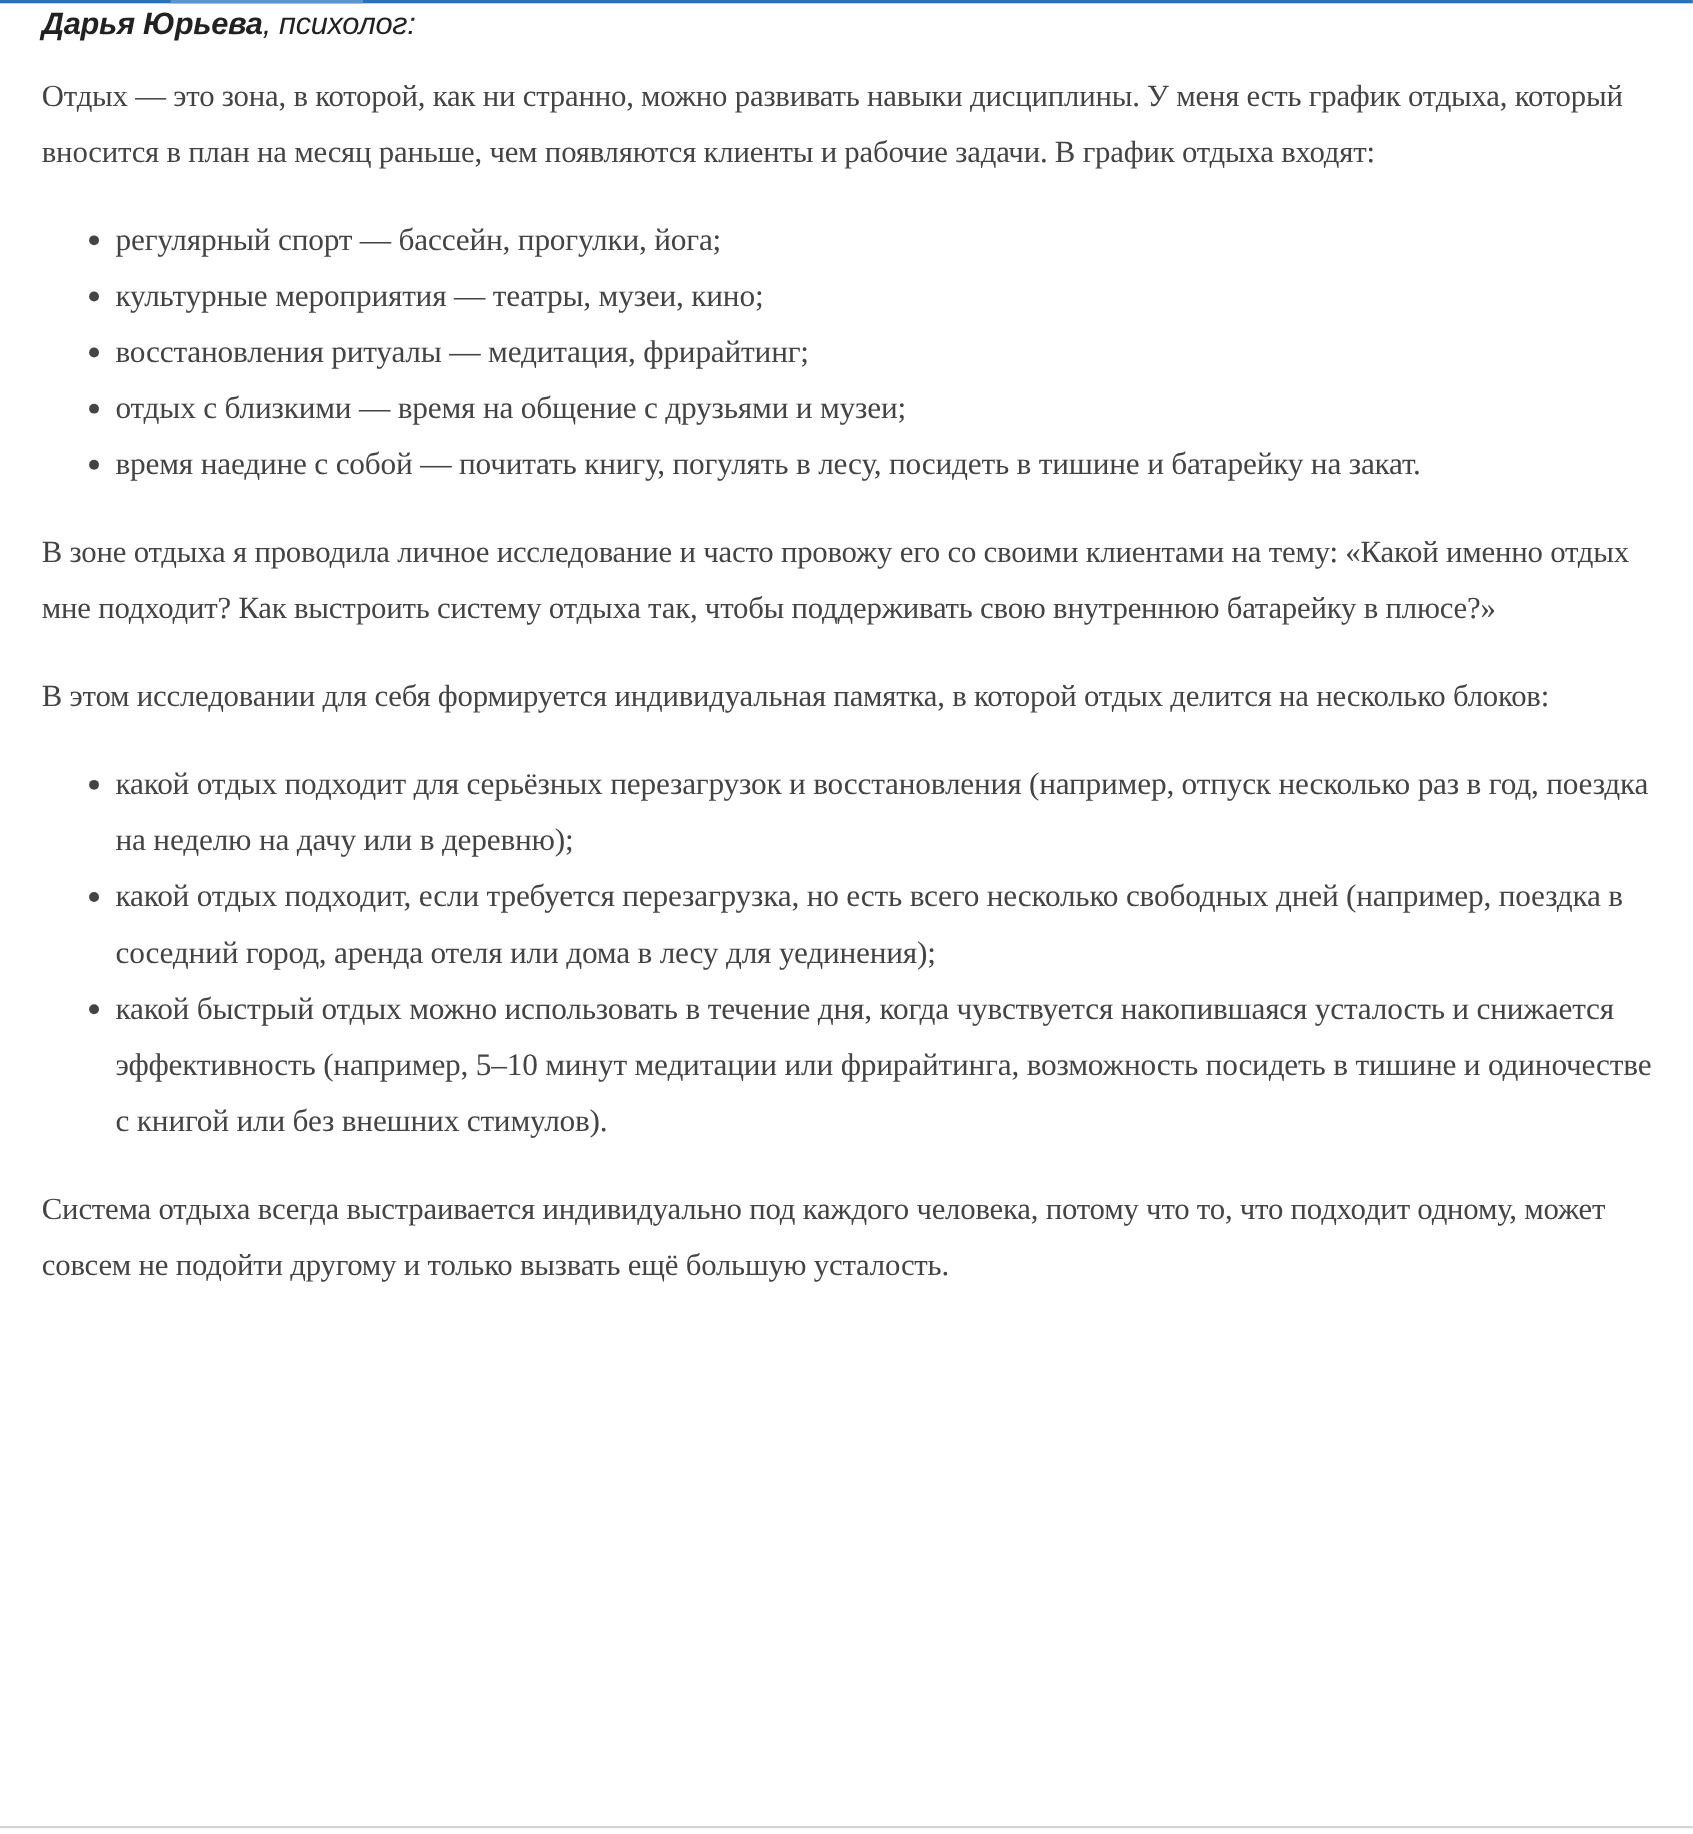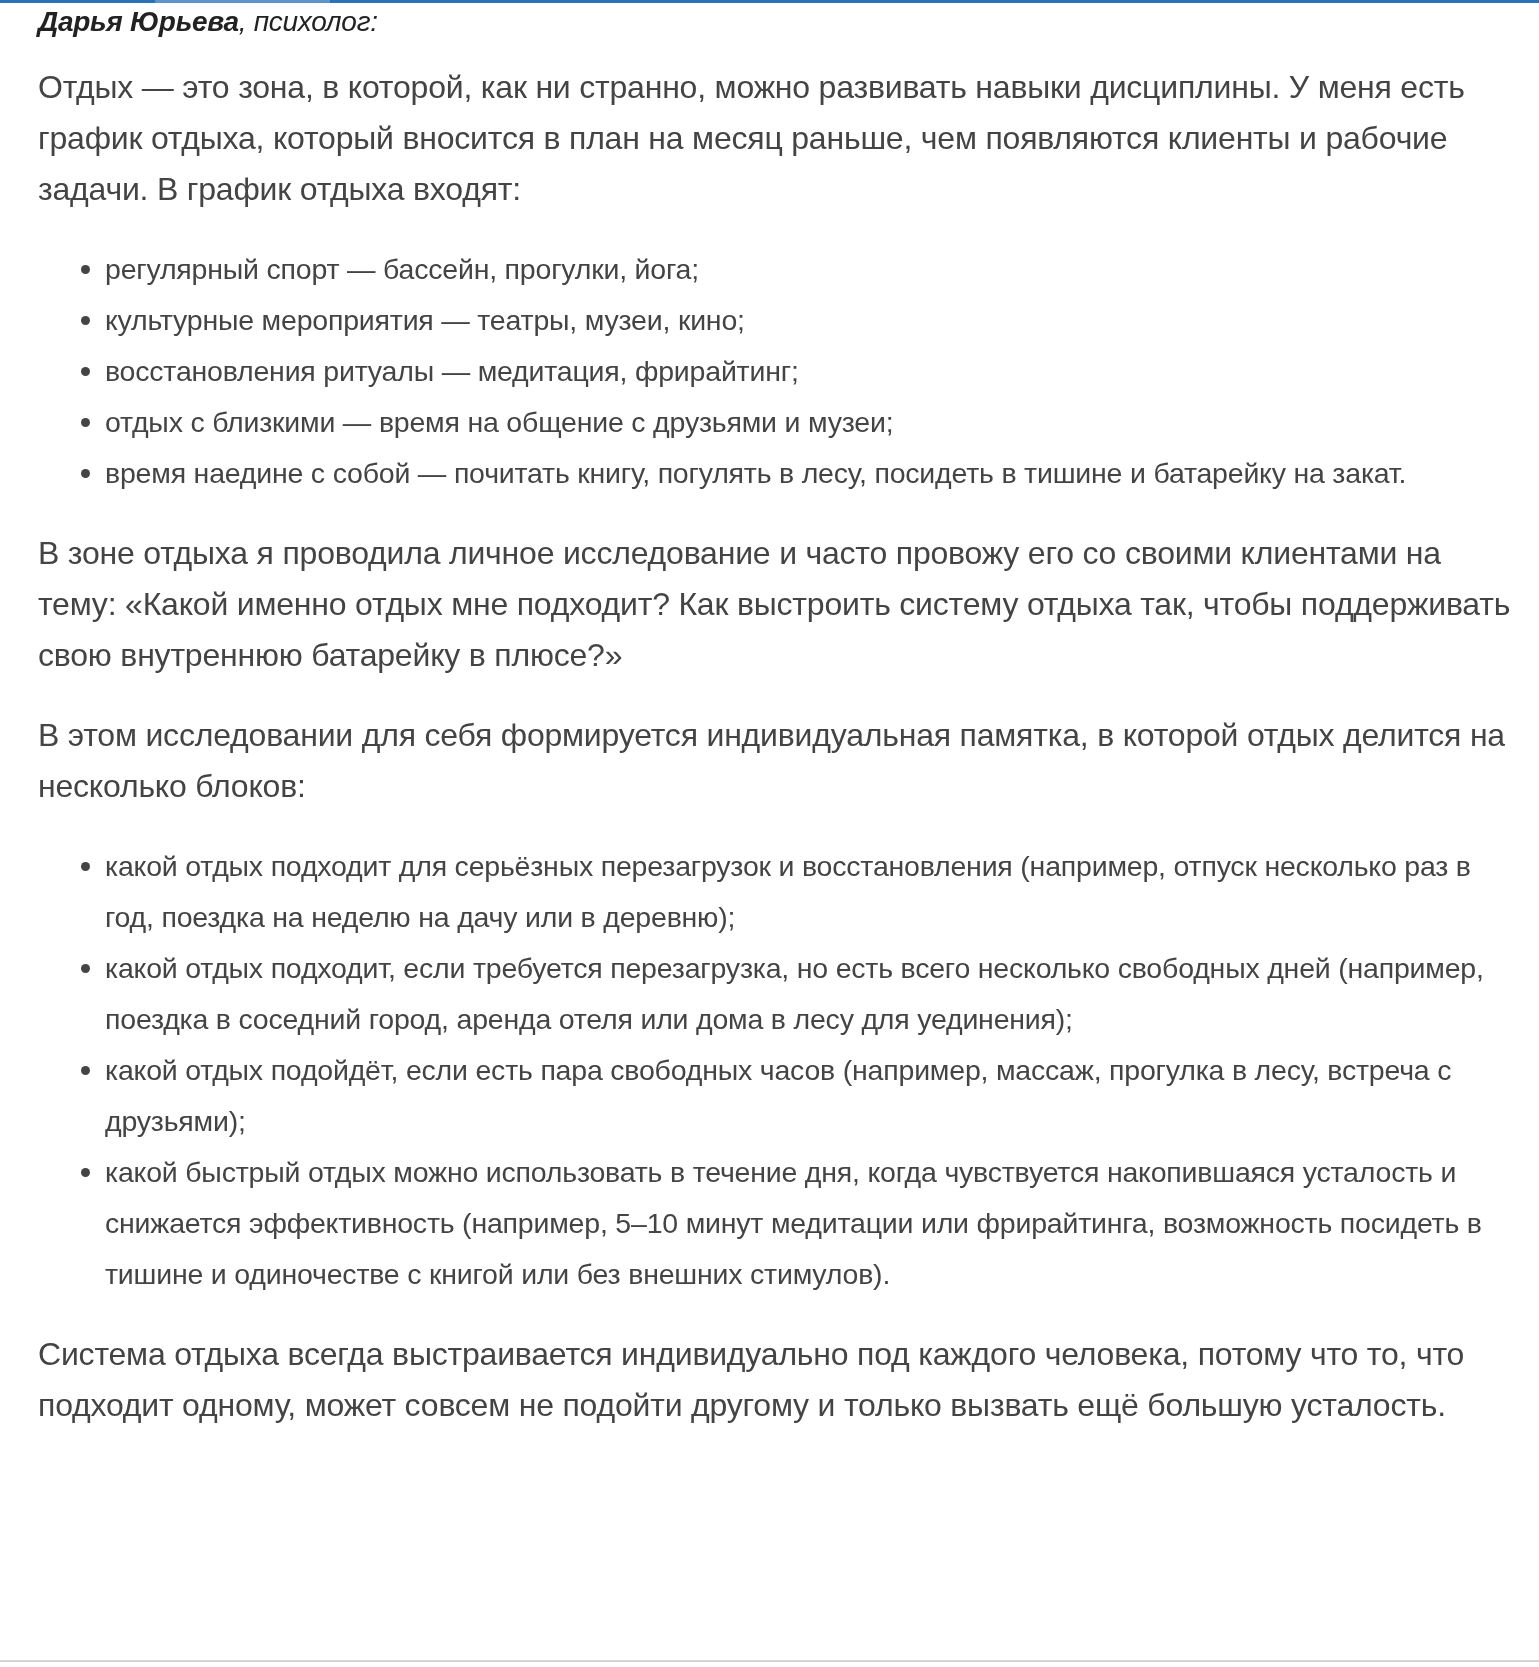--- a/index.html
+++ b/index.html
@@ -39,30 +39,32 @@
       padding-top: 2px;
       font-size: 28px;
       line-height: 40px;
       font-style: italic;
       color: #222222;
       letter-spacing: -0.3px;
     }
     .author .name { font-weight: bold; }
     p.para {
       margin: 0;
-      font-size: 32px;
+      font-size: 28px;
       line-height: 51px;
       letter-spacing: -0.2px;
+      font-family: Liberation Serif, serif;
     }
     .p1 { margin-top: 20px !important; }
     .gap { margin-top: 29px !important; }
     ul.list {
       margin: 29px 0 0 0;
       padding: 0 0 0 67px;
       list-style: none;
+      font-family: Liberation Serif, serif;
     }
     ul.list li {
       position: relative;
       font-size: 28.5px;
       line-height: 51px;
       letter-spacing: -0.2px;
     }
     ul.list li .bullet {
       position: absolute;
       left: -24px;
@@ -101,20 +103,19 @@
     <li><span class="bullet"></span><span>время наедине с собой — почитать книгу, погулять в лесу, посидеть в тишине и батарейку на закат.</span></li>
   </ul>
 
   <p class="para gap">В зоне отдыха я проводила личное исследование и часто провожу его со своими клиентами на тему: «Какой именно отдых мне подходит? Как выстроить систему отдыха так, чтобы поддерживать свою внутреннюю батарейку в плюсе?»</p>
 
   <p class="para gap">В этом исследовании для себя формируется индивидуальная памятка, в которой отдых делится на несколько блоков:</p>
 
   <ul class="list">
     <li><span class="bullet"></span><span>какой отдых подходит для серьёзных перезагрузок и восстановления (например, отпуск несколько раз в год, поездка на неделю на дачу или в деревню);</span></li>
     <li><span class="bullet"></span><span>какой отдых подходит, если требуется перезагрузка, но есть всего несколько свободных дней (например, поездка в соседний город, аренда отеля или дома в лесу для уединения);</span></li>
-    <li><span class="bullet"></span><span>какой отдых подойдёт, если есть пара свободных часов (например, массаж, прогулка в лесу, встреча с друзьями);</span></li>
     <li><span class="bullet"></span><span>какой быстрый отдых можно использовать в течение дня, когда чувствуется накопившаяся усталость и снижается эффективность (например, 5–10 минут медитации или фрирайтинга, возможность посидеть в тишине и одиночестве с книгой или без внешних стимулов).</span></li>
   </ul>
 
   <p class="para gap">Система отдыха всегда выстраивается индивидуально под каждого человека, потому что то, что подходит одному, может совсем не подойти другому и только вызвать ещё большую усталость.</p>
 </article>
 
 <div class="bottom-line"></div>
 
 </body></html>

